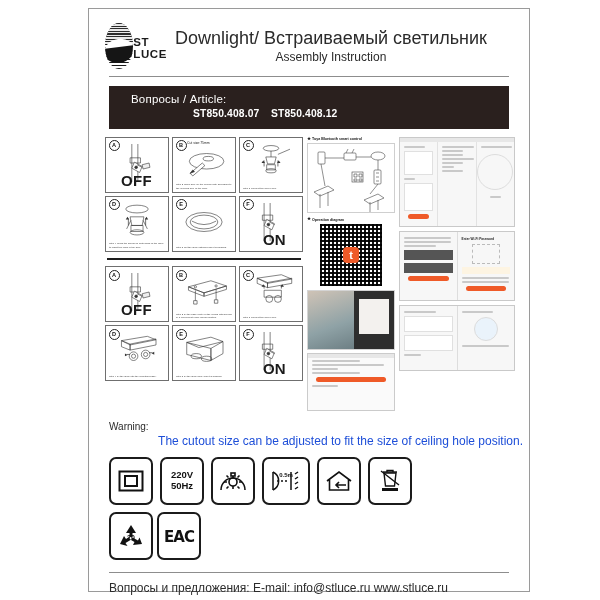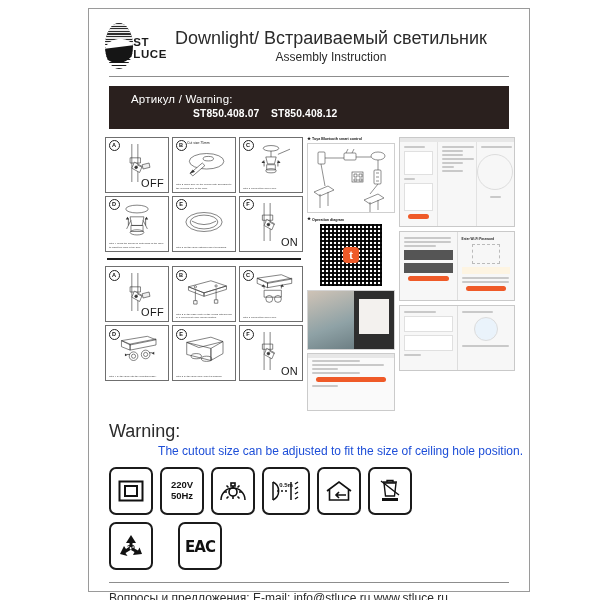--- a/index.html
+++ b/index.html
@@ -39,21 +39,21 @@
   .col-mid{width:88px;}
   .col-right{width:116px;}
 
   .grid3{display:grid;grid-template-columns:repeat(3,1fr);gap:3px;}
   .panel{border:1px solid #6f6f6f;height:54px;position:relative;background:#fff;overflow:hidden;}
   .badge{position:absolute;left:2.5px;top:2.5px;width:9px;height:9px;border:1px solid #222;border-radius:50%;
          font-size:5.6px;line-height:9px;text-align:center;font-weight:bold;color:#111;}
   .p-cap{position:absolute;left:3px;right:3px;bottom:2px;font-size:2.5px;line-height:1.35;color:#3a3a3a;
          text-align:left;transform:scale(1);}
   .p-cap2{position:absolute;left:3px;top:3.5px;font-size:3.4px;color:#222;}
-  .onoff{position:absolute;right:4px;bottom:3px;font-size:11px;font-weight:normal;color:#1a1a1a;letter-spacing:.3px;}
+  .onoff{position:absolute;right:16px;bottom:3px;font-size:15px;font-weight:bold;color:#1a1a1a;letter-spacing:.3px;}
   .art{position:absolute;left:0;right:0;top:6px;bottom:10px;}
   .art svg{width:100%;height:100%;display:block;}
 
   .thick-div{height:2.5px;background:#1d1d1d;margin:6px 2px 6px 2px;}
 
   
   .mid-head{font-size:3.6px;font-weight:bold;color:#111;margin-bottom:2px;display:flex;align-items:center;gap:1px;}
   .star{font-size:4.5px;line-height:1;}
   .mid-block{border:0;margin-bottom:4px;}
   .diagram{height:68px;border:1px solid #cfcfcf;position:relative;background:#fff;}
@@ -78,33 +78,33 @@
   .sbar{height:4px;background:#e7e7e7;}
   .line{background:#c9c9c9;height:2px;border-radius:1px;margin:2px 4px;}
   .line.sm{width:30%;}
   .line.md{width:56%;}
   .line.lg{width:84%;}
   .btn-o{height:5px;background:#ef5a28;border-radius:2.5px;margin:3px 8px;}
   .panel-white{background:#fff;border:1px solid #e0e0e0;margin:3px 4px;height:22px;}
 
   
   .warn{margin:10px 0 0 14px;}
-  .warn .w1{font-size:18px;color:#2b2b2b;}
+  .warn .w1{font-size:10px;color:#2b2b2b;}
   .warn .w2{font-size:12px;color:#1d4ed8;margin-top:2px;text-align:right;}
 
   
   .symrow{display:flex;gap:7px;margin:9px 0 0 14px;align-items:center;}
   .sym{width:44px;height:48px;border:2px solid #1b1b1b;border-radius:7px;display:flex;align-items:center;
        justify-content:center;box-sizing:border-box;background:#fff;}
   .sym.wide{width:48px;}
   .sym.noborder{border:none;}
   .sym svg{display:block;}
   .sym .vtxt{font-size:9.5px;font-weight:bold;line-height:1.12;text-align:center;color:#111;}
   .ce{font-size:25px;font-weight:bold;letter-spacing:-1px;color:#111;font-family:"DejaVu Sans",sans-serif;}
-  .symrow2{display:flex;gap:25px;margin:7px 0 0 14px;align-items:center;}
+  .symrow2{display:flex;gap:4px;margin:7px 0 0 14px;align-items:center;}
 
   .hr-foot{height:1px;background:#8d8d8d;margin:12px 14px 0 14px;}
   .foot{font-size:12px;color:#2b2b2b;margin:8px 0 0 14px;}
 </style>
 </head>
 <body>
 
 <div class="page">
 <div class="inner">
 
@@ -119,21 +119,21 @@
       <div class="logo-text">ST LUCE</div>
     </div>
     <div class="titles">
       <div class="title-main">Downlight/ Встраиваемый светильник</div>
       <div class="title-sub">Assembly Instruction</div>
     </div>
   </div>
   <div class="hr-head"></div>
 
   <div class="article">
-    <div class="a-label">Артикул / Warning:</div>
+    <div class="a-label">Вопросы / Article:</div>
     <div class="a-rows">
       <div class="a-row">
         <span>ST850.408.07</span><span>ST850.408.12</span>
       </div>
     </div>
   </div>
 
   <div class="cols">
 
     <div class="col-left">

